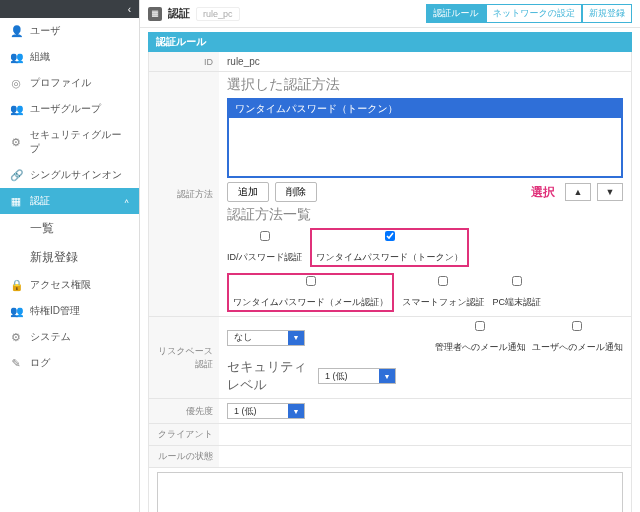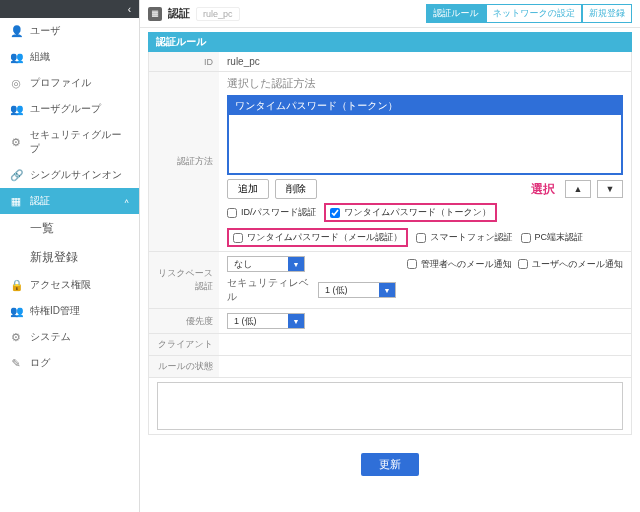--- a/index.html
+++ b/index.html
@@ -22,38 +22,38 @@
   .tabs { margin-left: auto; display: flex; gap: 0; }
   .tab { border: 1px solid #3fb4d8; padding: 2px 6px; font-size: 9px; color: #3fb4d8; background: #fff; }
   .tab.active { background: #3fb4d8; color: #fff; }
   .panel-head { background: #3fb4d8; color: #fff; padding: 3px 8px; margin: 4px 8px 0 8px; font-size: 10px; font-weight: 600; }
   .form-wrap { margin: 0 8px 12px 8px; border-left: 1px solid #e5e5e5; border-right: 1px solid #e5e5e5; border-bottom: 1px solid #e5e5e5; }
   .row { display: flex; border-bottom: 1px solid #e5e5e5; }
   .row:last-child { border-bottom: none; }
   .row-label { width: 70px; background: #f7f7f7; color: #888; font-size: 9px; display: flex; align-items: center; justify-content: flex-end; padding: 4px 6px; text-align: right; }
   .row-body { flex: 1; padding: 4px 8px; display: flex; flex-direction: column; gap: 4px; position: relative; }
   .sub-row { display: flex; align-items: center; gap: 6px; }
-  .field-label { color: #888; font-size: 11px; }
+  .field-label { color: #888; font-size: 14px; }
   .selected-box { border: 2px solid #2f6fd8; height: 80px; width: 100%; background: #fff; }
   .selected-header { background: #2f6fd8; color: #fff; padding: 2px 6px; font-size: 10px; }
   .btn { border: 1px solid #bbb; background: #fff; padding: 2px 10px; font-size: 10px; border-radius: 2px; cursor: pointer; }
   .arrow-btn { width: 26px; height: 18px; border: 1px solid #bbb; background: #fff; display: inline-flex; align-items: center; justify-content: center; font-size: 9px; cursor: pointer; }
   .hl { color: #e0317a; font-weight: 600; font-size: 12px; text-align: center; }
   .chk-line { display: flex; flex-wrap: wrap; gap: 6px 8px; align-items: center; }
-  .chk { display: inline-flex; align-items: center; gap: 4px; font-size: 9px; }
+  .chk { display: inline-flex; align-items: center; gap: 10px; font-size: 9px; flex-direction: column; }
   .chk input { width: 10px; height: 10px; }
   .pink-box { border: 2px solid #e0317a; padding: 1px 4px; display: inline-flex; align-items: center; gap: 3px; }
   .select { display: inline-flex; align-items: stretch; border: 1px solid #bbb; height: 16px; font-size: 9px; }
   .select .val { padding: 1px 6px; min-width: 60px; display: flex; align-items: center; }
   .select .dd { background: #2f6fd8; color: #fff; width: 16px; display: flex; align-items: center; justify-content: center; font-size: 7px; }
   textarea.desc { width: 100%; height: 48px; border: 1px solid #ccc; resize: none; font-size: 10px; padding: 3px; }
   .id-val { color: #555; font-size: 10px; }
   .update-bar { display: flex; justify-content: center; padding: 6px 0 8px 0; }
   .update-btn { background: #2f6fd8; color: #fff; border: none; padding: 4px 18px; font-size: 11px; border-radius: 2px; cursor: pointer; }
-  .sec-label { font-size: 10px; color: #666; width: 85px; }
+  .sec-label { font-size: 13px; color: #666; width: 85px; }
 </style>
 </head>
 <body>
 
 <div class="sidebar">
   <div class="sidebar-top">
       <span>‹</span>
     </div>
   <div class="side-item">
       <span class="ic">👤</span>
@@ -141,20 +141,21 @@
         <div class="sub-row">
           <button class="btn">追加</button>
           <button class="btn">削除</button>
           <div style="flex:1"></div>
           <div style="display:flex;flex-direction:column;align-items:center;gap:1px;margin-right:4px;">
             <span class="hl">選択</span>
           </div>
           <span class="arrow-btn">▲</span>
           <span class="arrow-btn">▼</span>
         </div>
+        <div class="field-label">認証方法一覧</div>
         <div class="chk-line">
           <label class="chk">
               <input type="checkbox" style="">
               <span>ID/パスワード認証</span>
             </label>
           <span class="pink-box">
             <label class="chk">
                 <input type="checkbox" checked="" style="">
                 <span>ワンタイムパスワード（トークン）</span>
               </label>

